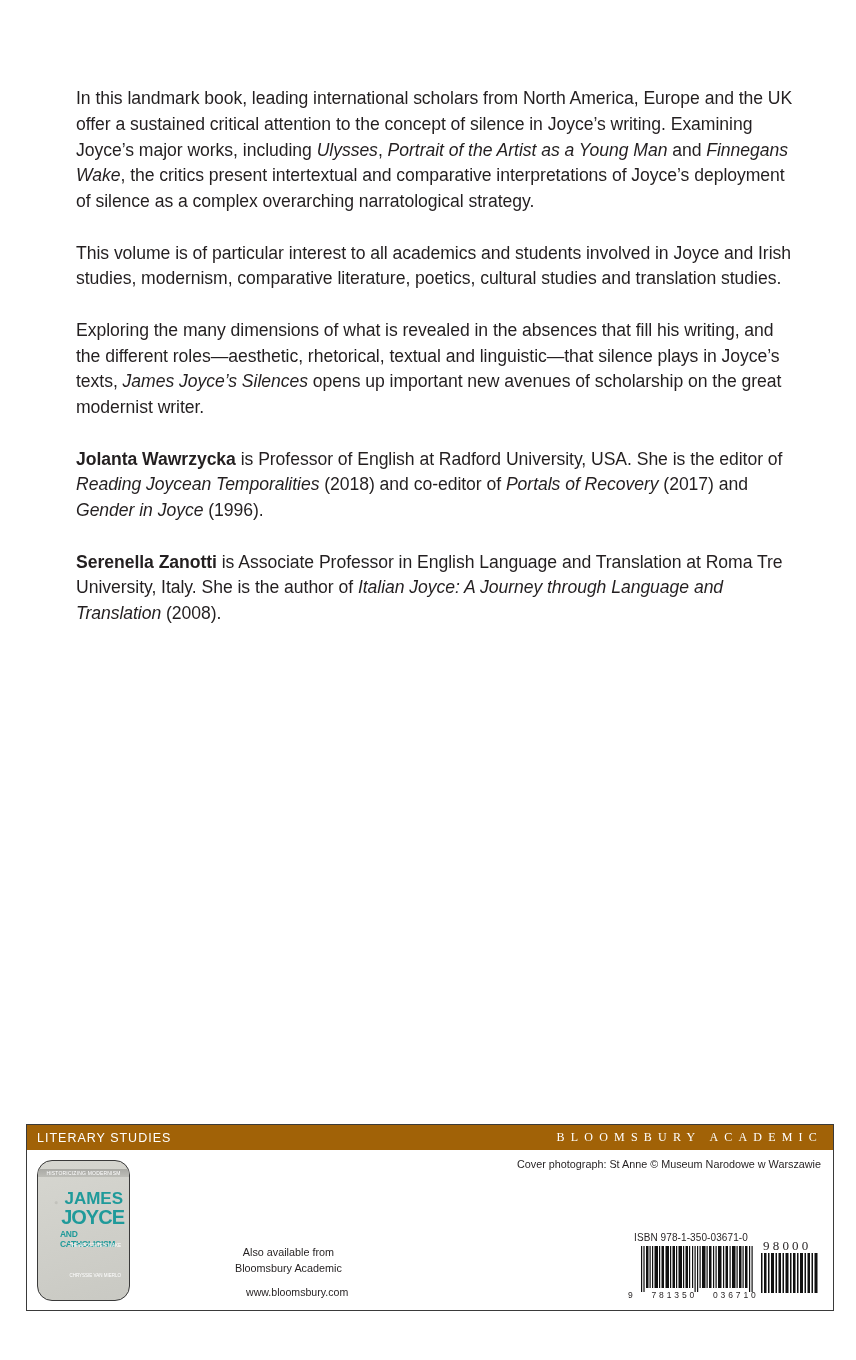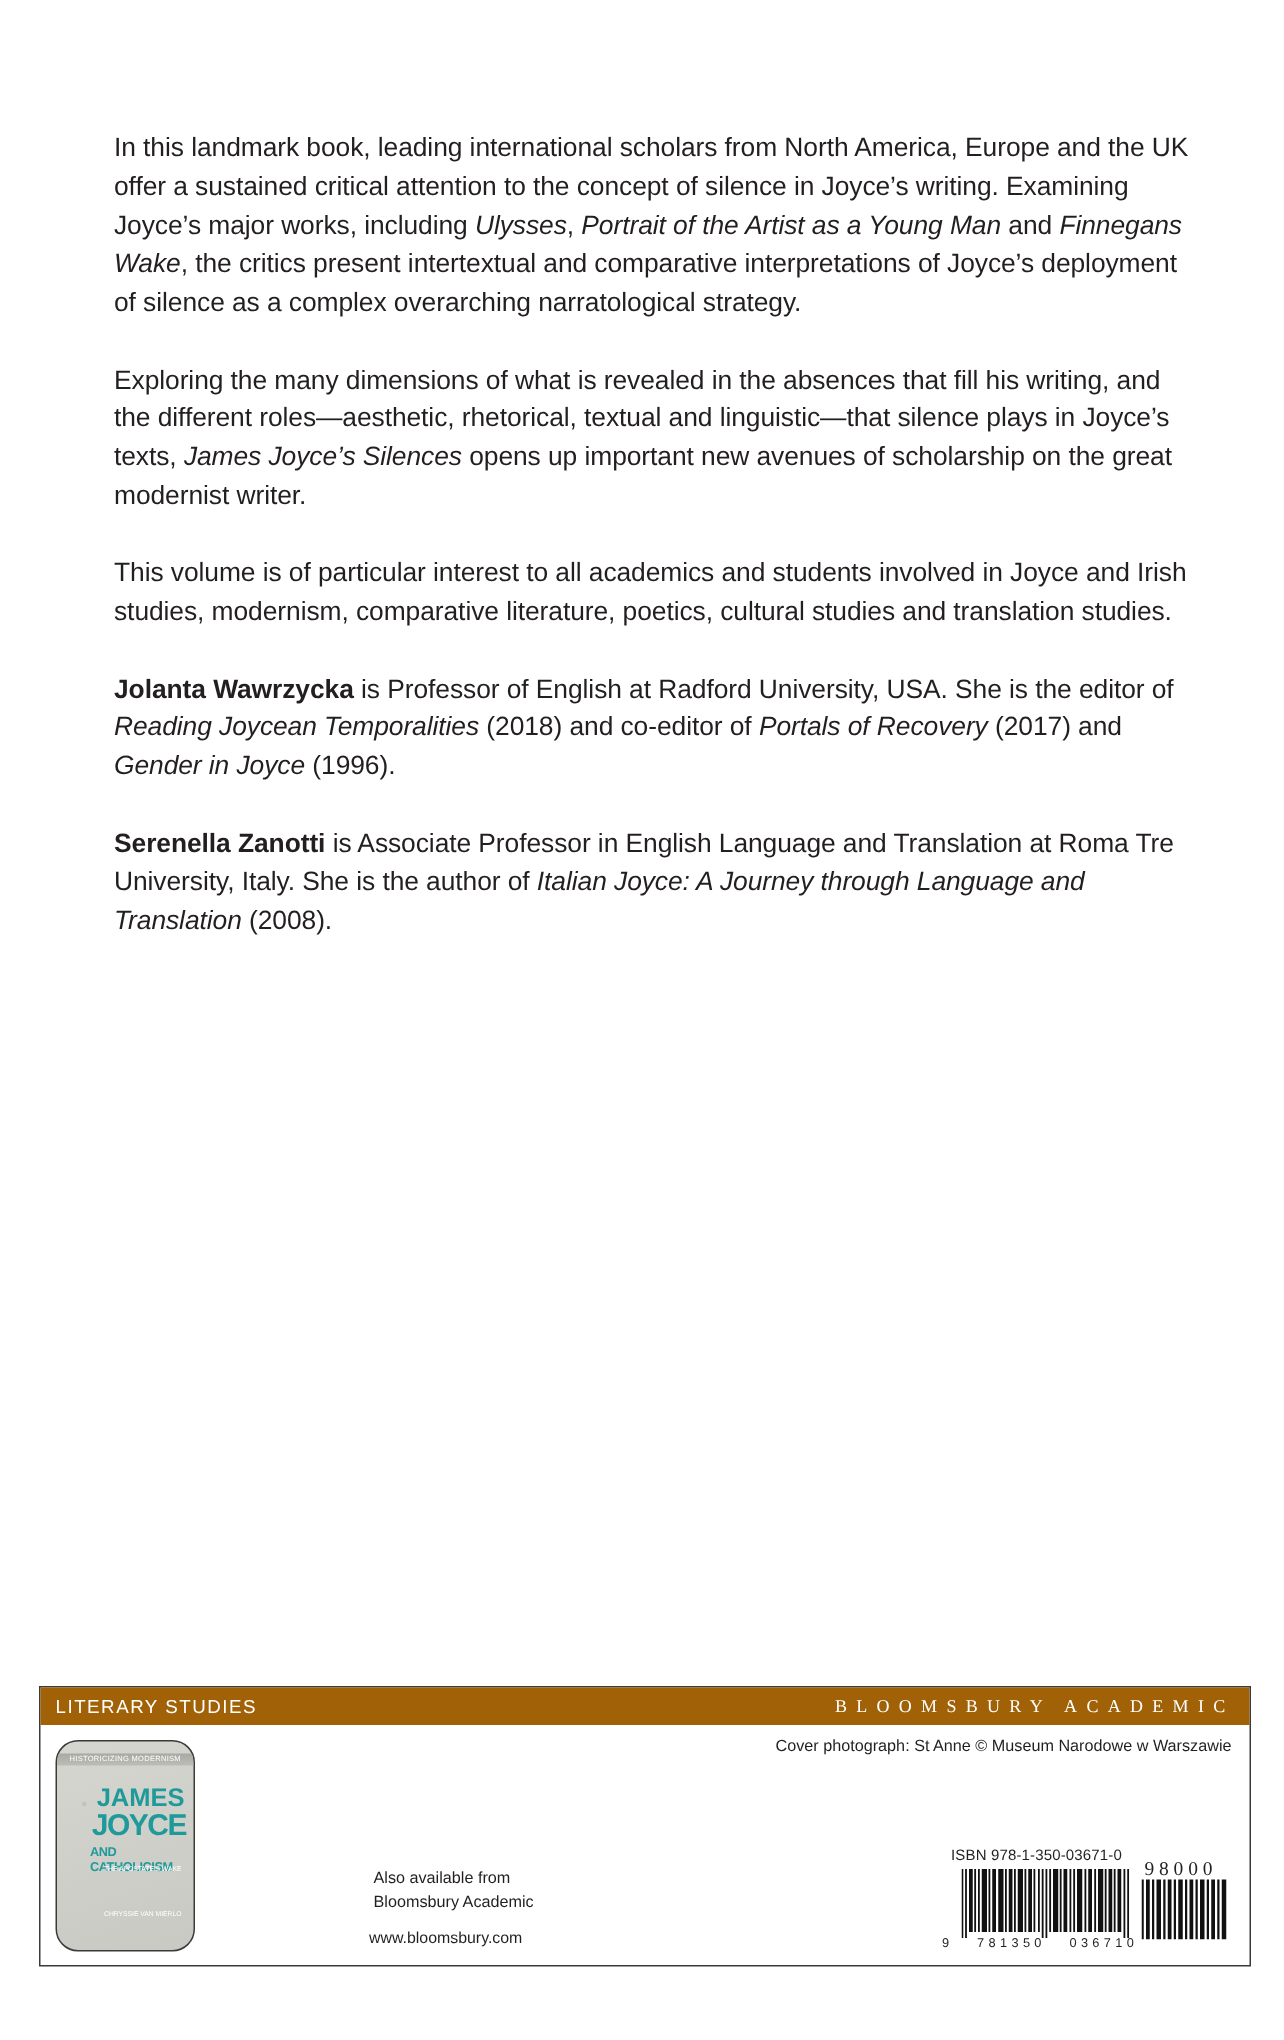--- a/index.html
+++ b/index.html
@@ -87,21 +87,21 @@
     font-size: 9px; line-height: 12.6px; letter-spacing: 2.4px;
   }
   .cover-2 .rule {
     position: absolute; left: 36px; top: 93px; width: 20px; height: 1px; background: #ddd;
   }
   .cover-2 .author {
     position: absolute; left: 22px; top: 96px; width: 50px; text-align: center; color: #eaeaea;
     font-size: 5.5px; line-height: 7px; letter-spacing: 1.2px;
   }
   .also {
-    position: absolute; left: 222px; top: 120px; font-size: 10.8px; color: #231f20; line-height: 15.5px;
+    position: absolute; left: 208px; top: 120px; font-size: 10.8px; color: #231f20; line-height: 15.5px; text-align: center;
   }
   .website {
     position: absolute; left: 219px; top: 161px; font-size: 10.6px; color: #231f20;
   }
   .isbn-text {
     position: absolute; left: 607px; top: 107px; font-size: 10px; color: #231f20; letter-spacing: 0.1px;
   }
   .barcode-main {
     position: absolute; left: 614px; top: 121px; width: 112px; height: 46px;
   }
@@ -115,23 +115,23 @@
     position: absolute; left: 601px; top: 165px; font-size: 8.5px; letter-spacing: 2.9px; color: #231f20;
     white-space: pre;
   }
 </style>
 </head>
 <body>
 
 <div class="blurb">
   <p><span>In this landmark book, leading international scholars from North America, Europe and the UK offer a sustained critical attention to the concept of silence in Joyce’s writing. Examining Joyce’s major works, including </span><i>Ulysses</i><span>, </span><i>Portrait of the Artist as a Young Man</i><span> and </span><i>Finnegans Wake</i><span>, the critics present intertextual and comparative interpretations of Joyce’s deployment of silence as a complex overarching narratological strategy.</span></p>
 
+  <p>This volume is of particular interest to all academics and students involved in Joyce and Irish studies, modernism, comparative literature, poetics, cultural studies and translation studies.</p>
+
   <p><span>Exploring the many dimensions of what is revealed in the absences that fill his writing, and the different roles—aesthetic, rhetorical, textual and linguistic—that silence plays in Joyce’s texts, </span><i>James Joyce’s Silences</i><span> opens up important new avenues of scholarship on the great modernist writer.</span></p>
-
-  <p>This volume is of particular interest to all academics and students involved in Joyce and Irish studies, modernism, comparative literature, poetics, cultural studies and translation studies.</p>
 
   <p><b>Jolanta Wawrzycka</b><span> is Professor of English at Radford University, USA. She is the editor of </span><i>Reading Joycean Temporalities</i><span> (2018) and co-editor of </span><i>Portals of Recovery</i><span> (2017) and </span><i>Gender in Joyce</i><span> (1996).</span></p>
 
   <p><b>Serenella Zanotti</b><span> is Associate Professor in English Language and Translation at Roma Tre University, Italy. She is the author of </span><i>Italian Joyce: A Journey through Language and Translation</i><span> (2008).</span></p>
 </div>
 
 <div class="back-box">
   <div class="back-header">
     <span class="category">LITERARY STUDIES</span>
     <span class="publisher-mark">BLOOMSBURY ACADEMIC</span>

